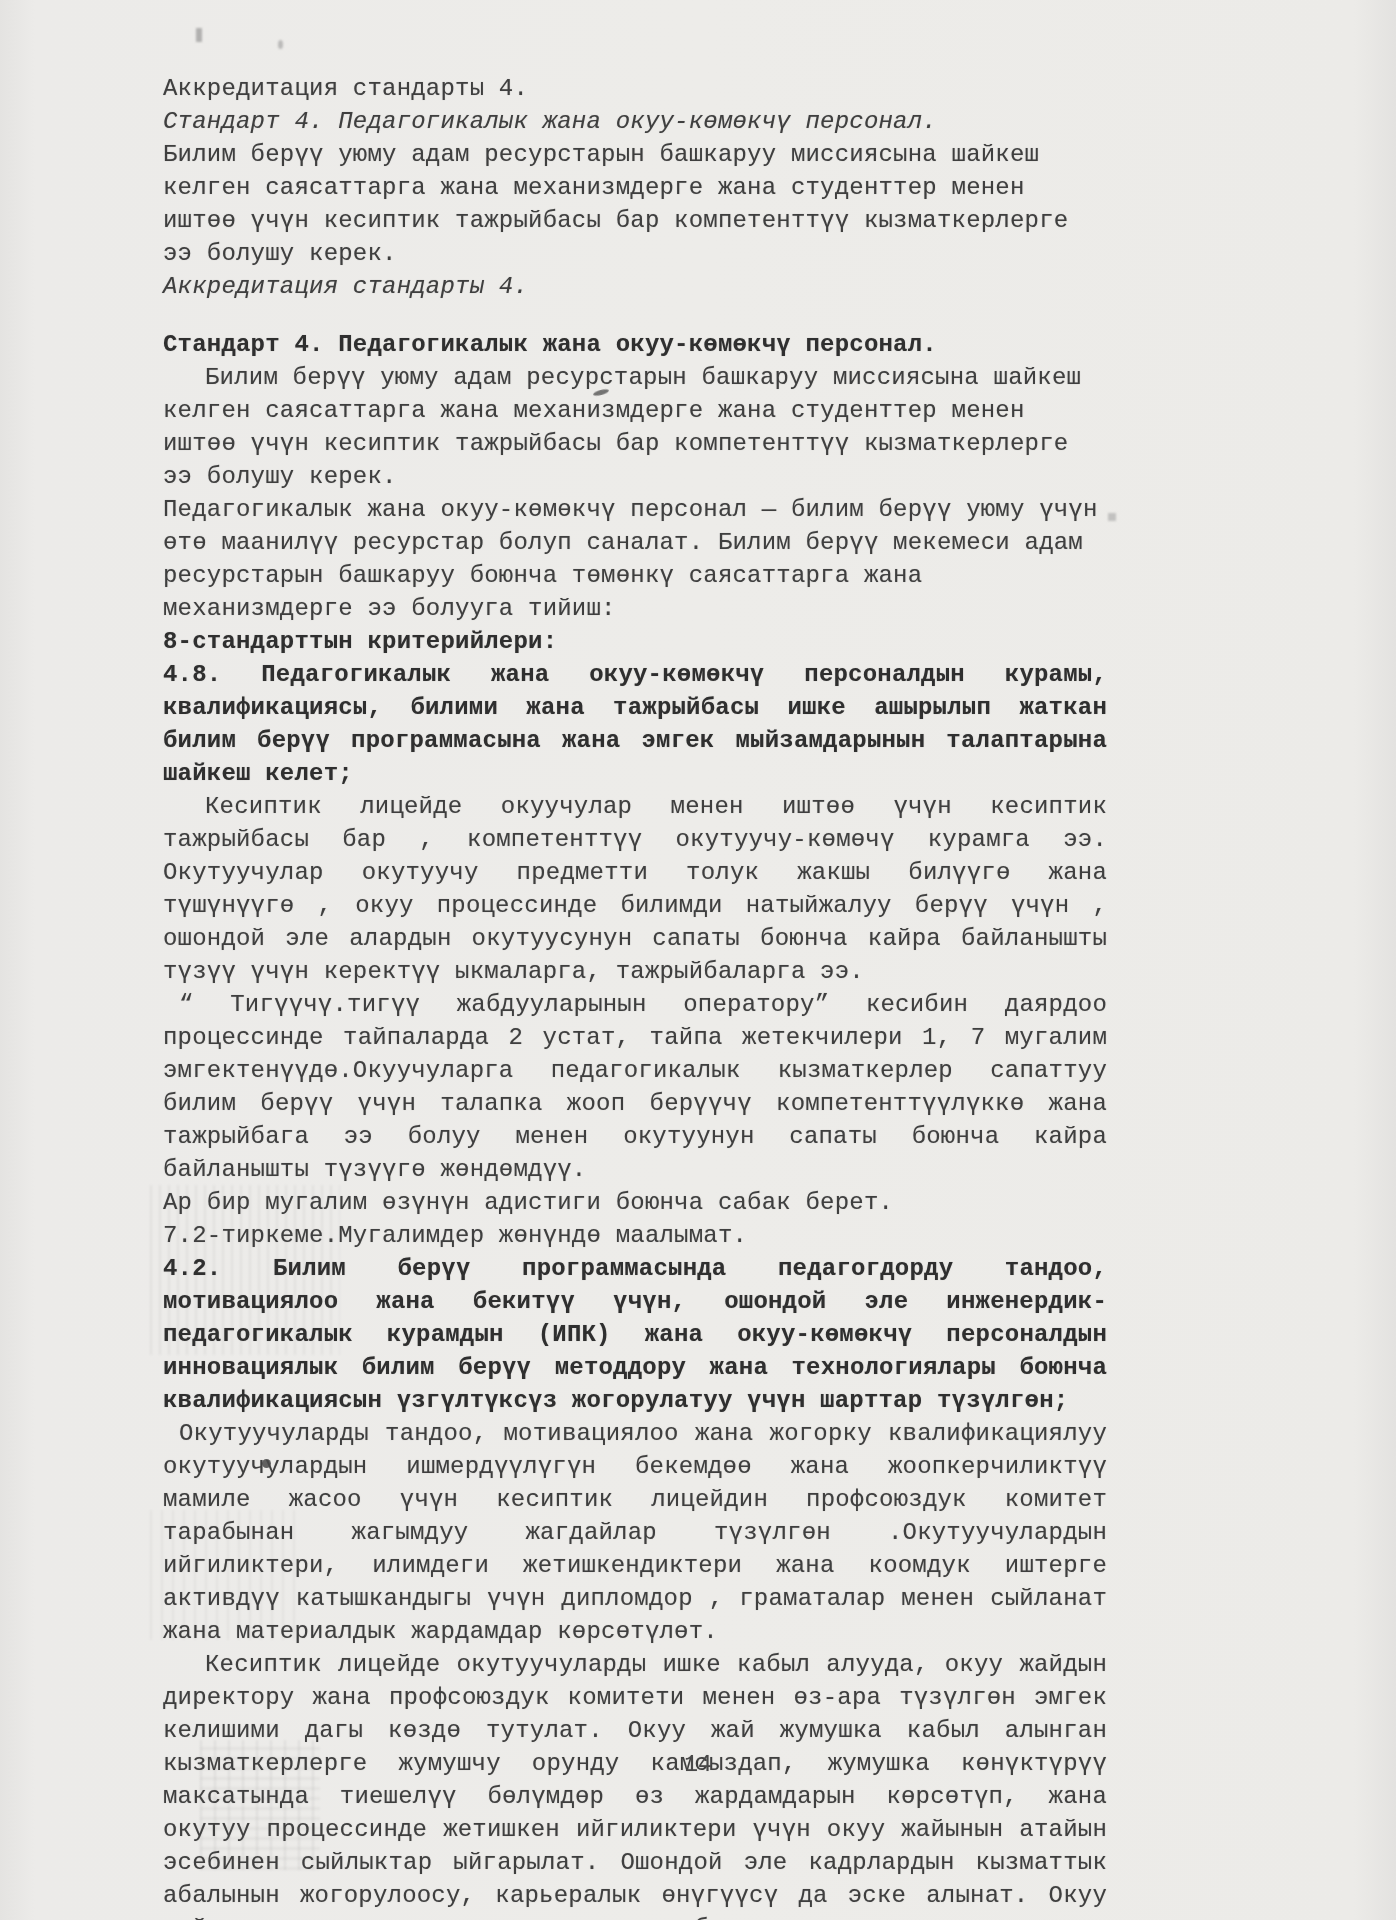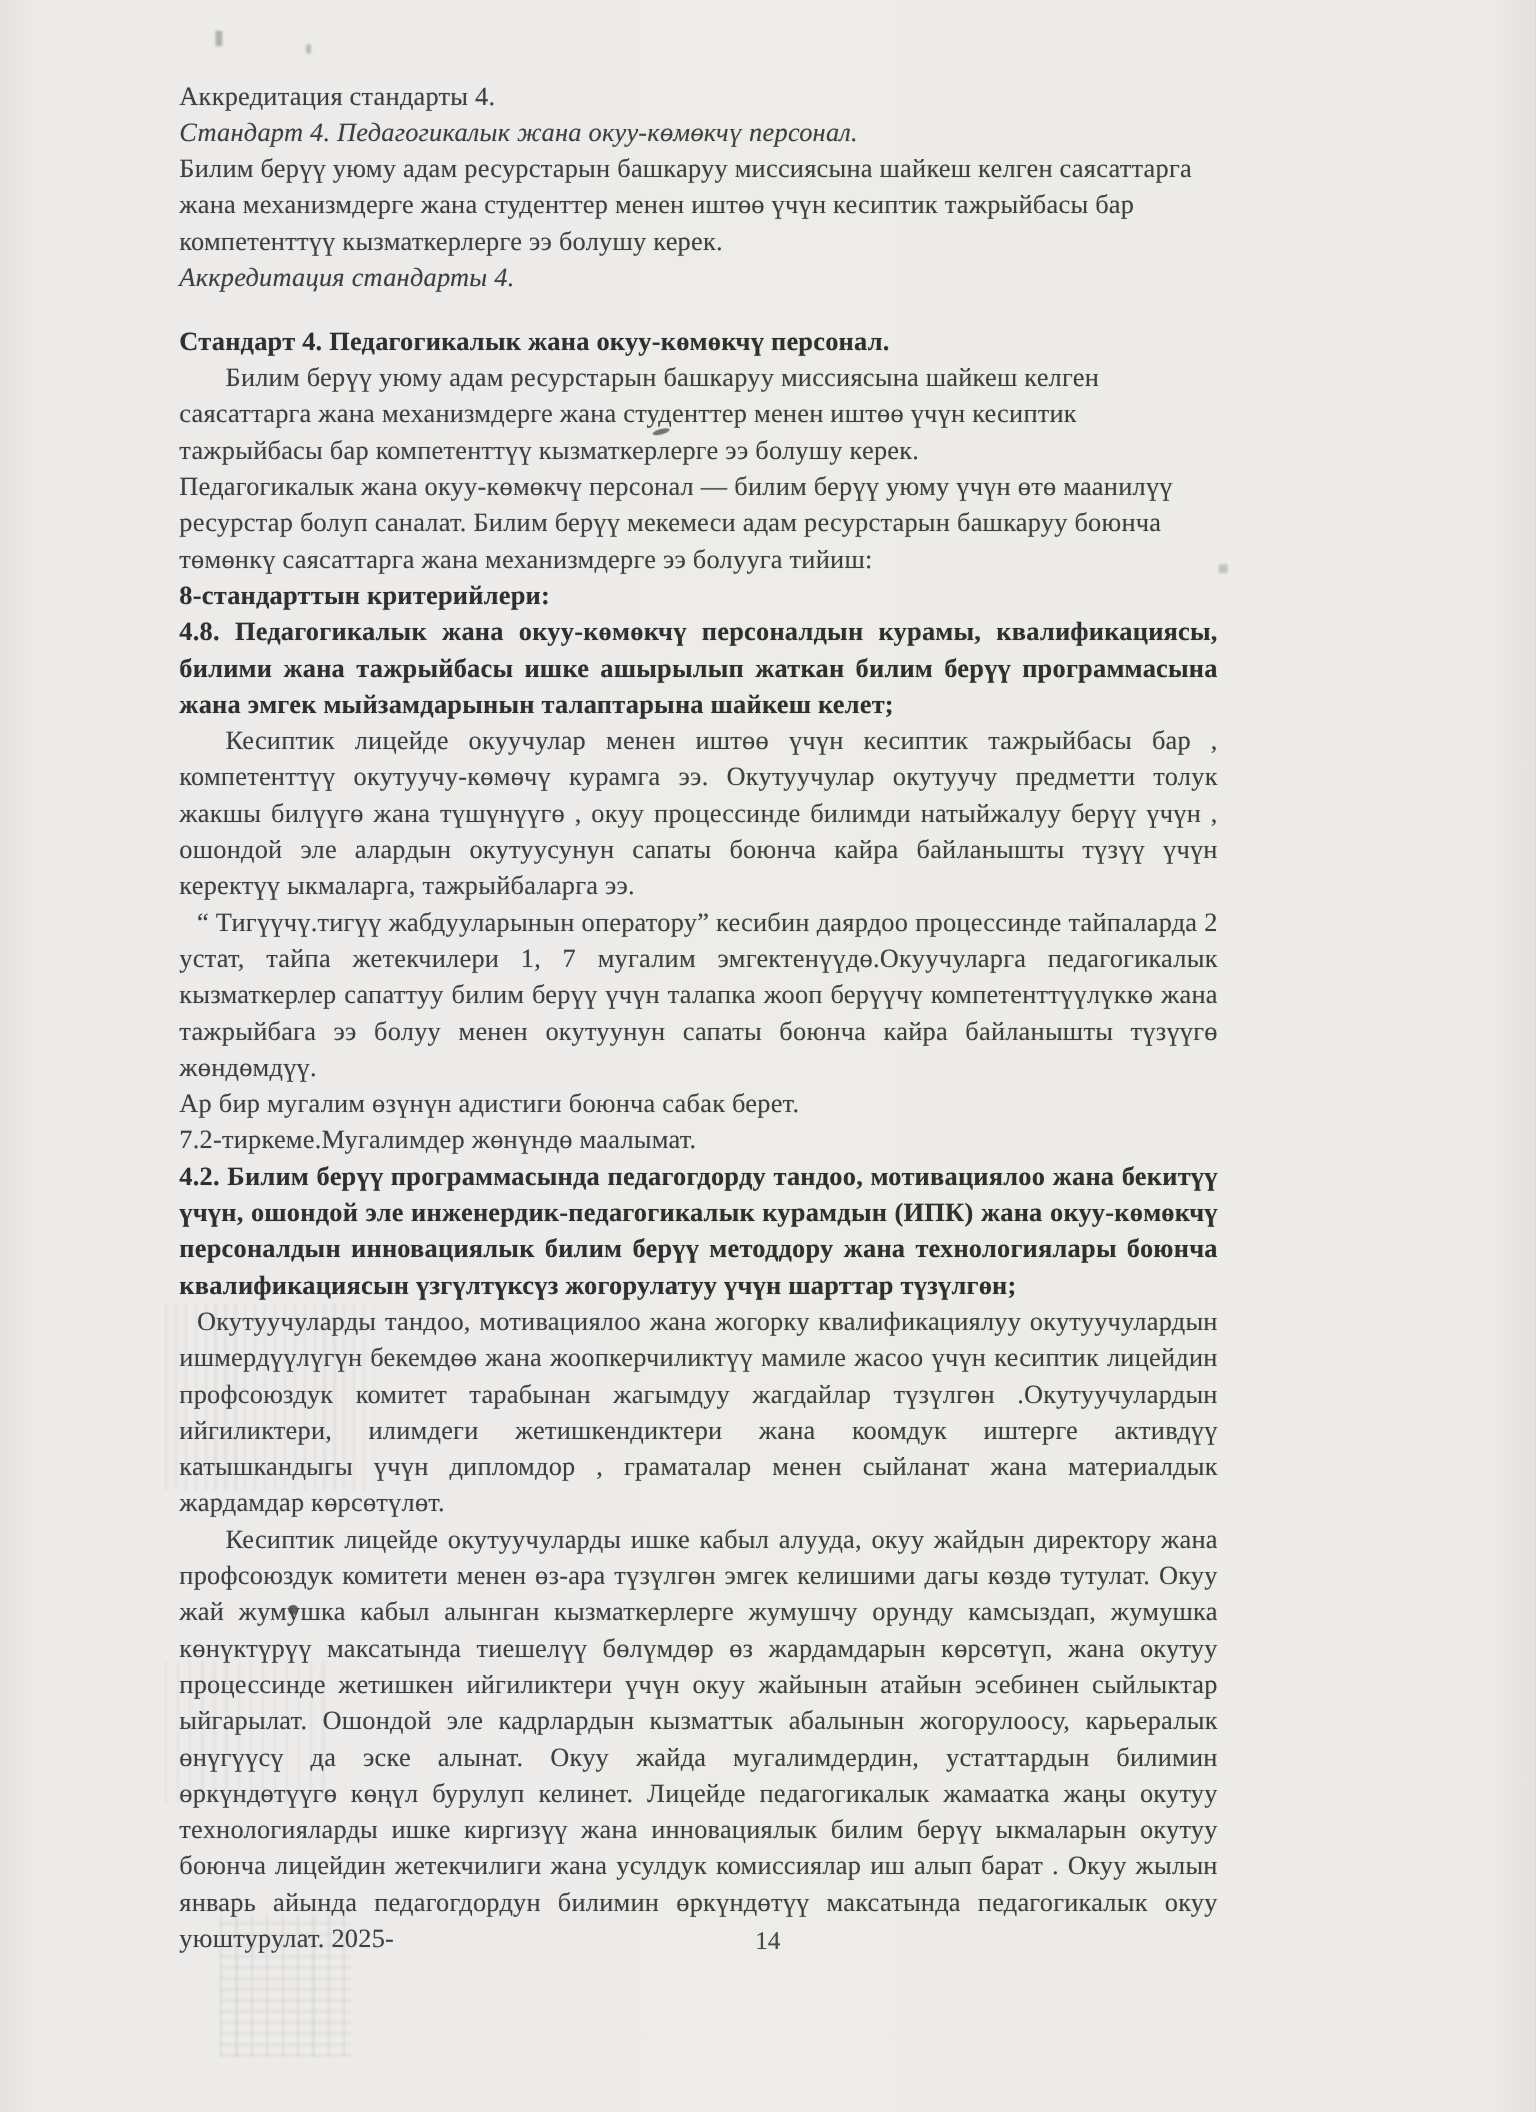--- a/index.html
+++ b/index.html
@@ -7,20 +7,21 @@
     background:#d8d7d5;
     font-family:"Liberation Serif","DejaVu Serif",serif;
   }
   .page{
     position:relative;
     width:1396px;
     height:1920px;
     margin:0 auto;
     background:linear-gradient(90deg,#e4e3e1 0%,#ecebe9 2.5%,#edece9 50%,#ecebe8 97%,#e3e2e0 100%);
     overflow:hidden;
+    font-family:Liberation Mono, monospace;
   }
   .content{
     position:absolute;
     left:163px;
     top:72px;
     width:944px;
     color:#3f3f3f;
     font-size:24px;
     line-height:33px;
     letter-spacing:.2px;

